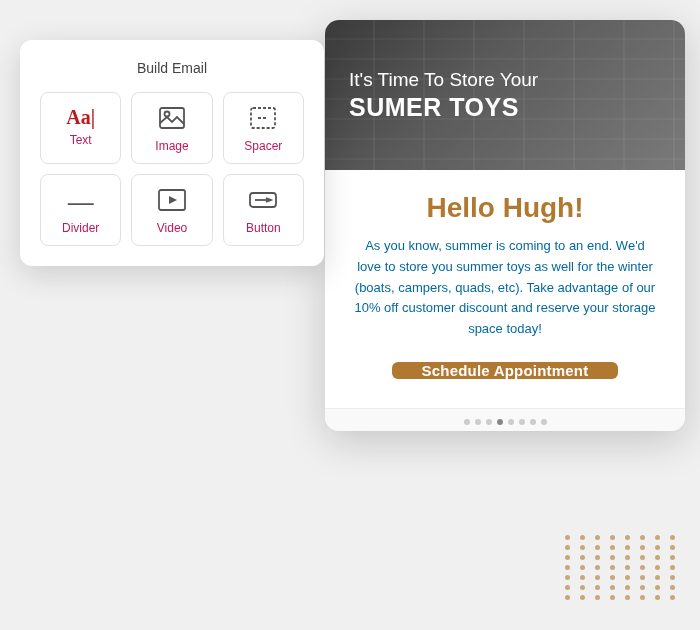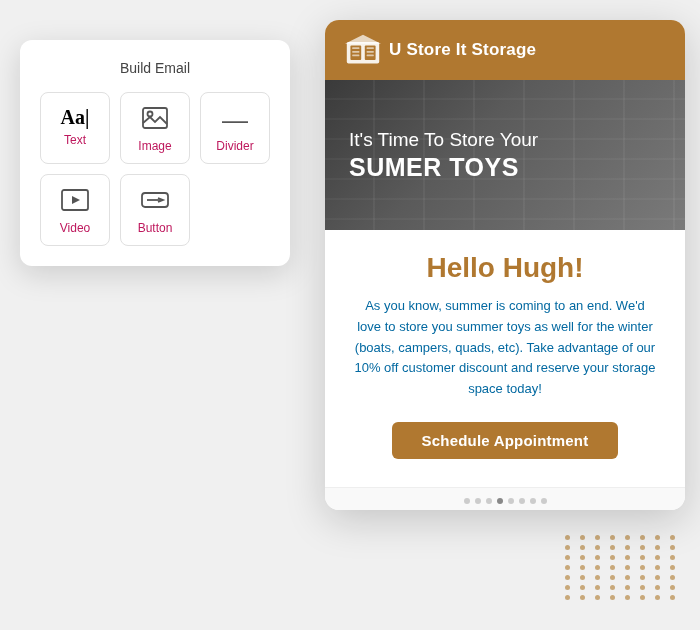--- a/index.html
+++ b/index.html
@@ -29,21 +29,21 @@
       background: #c8a87a;
       border-radius: 50%;
       display: block;
     }
 
     
     .build-email-panel {
       position: absolute;
       top: 40px;
       left: 20px;
-      width: 270px;
+      width: 304px;
       background: #ffffff;
       border-radius: 12px;
       box-shadow: 0 8px 30px rgba(0,0,0,0.15);
       padding: 20px;
       z-index: 2;
     }
 
     .build-email-title {
       text-align: center;
       font-size: 14px;
@@ -65,21 +65,21 @@
       display: flex;
       flex-direction: column;
       align-items: center;
       gap: 6px;
       cursor: pointer;
       background: #fff;
     }
 
     .block-icon {
       font-size: 22px;
-      color: #000000;
+      color: #b91c1c;
       line-height: 1;
     }
 
     .block-label {
       font-size: 12px;
       color: #be185d;
       font-weight: 400;
     }
 
     
@@ -204,21 +204,21 @@
       line-height: 1.6;
       margin-bottom: 22px;
     }
 
     .schedule-btn {
       display: inline-block;
       background: #b07830;
       color: #fff;
       font-size: 15px;
       font-weight: 700;
-      padding: 10px 30px;
+      padding: 0 30px;
       border-radius: 6px;
       border: none;
       cursor: pointer;
       letter-spacing: 0.2px;
     }
 
     
     .pagination-dots {
       display: flex;
       justify-content: center;
@@ -315,20 +315,29 @@
       <div class="block-icon">
         <svg width="26" height="22" viewBox="0 0 26 22" fill="none" stroke="#555" stroke-width="1.8">
           <rect x="1" y="1" width="24" height="20" rx="2"></rect>
           <circle cx="8" cy="7" r="2.5"></circle>
           <polyline points="1,16 8,10 13,15 18,10 25,17"></polyline>
         </svg>
       </div>
       <div class="block-label">Image</div>
     </div>
 
+    <div class="block-item">
+      <div class="block-icon">
+        <svg width="26" height="22" viewBox="0 0 26 22" fill="none" stroke="#555" stroke-width="1.8">
+          <rect x="1" y="1" width="24" height="20" rx="2" stroke-dasharray="3 2"></rect>
+          <line x1="8" y1="11" x2="18" y2="11" stroke-dasharray="3 2"></line>
+        </svg>
+      </div>
+      <div class="block-label">Spacer</div>
+    </div>
 
     <div class="block-item">
       <div class="block-icon" style="font-size:26px;color:#555;line-height:1;">—</div>
       <div class="block-label">Divider</div>
     </div>
 
     <div class="block-item">
       <div class="block-icon">
         <svg width="28" height="22" viewBox="0 0 28 22" fill="none" stroke="#555" stroke-width="1.8">
           <rect x="1" y="1" width="26" height="20" rx="2"></rect>
@@ -347,38 +356,20 @@
         </svg>
       </div>
       <div class="block-label">Button</div>
     </div>
 
   </div>
 </div>
 
 <div class="email-preview-card">
 
-  <div class="email-header">
-    <div class="storage-logo">
-
-      <svg class="logo-icon" viewBox="0 0 40 34" fill="none">
-        <rect x="2" y="8" width="36" height="24" rx="2" fill="rgba(255,255,255,0.9)"></rect>
-        <rect x="6" y="12" width="12" height="16" rx="1" fill="#b07830"></rect>
-        <rect x="22" y="12" width="12" height="16" rx="1" fill="#b07830"></rect>
-        <rect x="8" y="14" width="8" height="2" rx="0.5" fill="rgba(255,255,255,0.6)"></rect>
-        <rect x="8" y="18" width="8" height="2" rx="0.5" fill="rgba(255,255,255,0.6)"></rect>
-        <rect x="8" y="22" width="8" height="2" rx="0.5" fill="rgba(255,255,255,0.6)"></rect>
-        <rect x="24" y="14" width="8" height="2" rx="0.5" fill="rgba(255,255,255,0.6)"></rect>
-        <rect x="24" y="18" width="8" height="2" rx="0.5" fill="rgba(255,255,255,0.6)"></rect>
-        <rect x="24" y="22" width="8" height="2" rx="0.5" fill="rgba(255,255,255,0.6)"></rect>
-        <polygon points="0,10 20,0 40,10" fill="rgba(255,255,255,0.7)"></polygon>
-      </svg>
-      <span class="logo-text">U Store It Storage</span>
-    </div>
-  </div>
 
   <div class="email-hero">
     <div class="hero-bg-lines"></div>
     <div class="hero-text">
       <div class="line1">It's Time To Store Your</div>
       <div class="line2">SUMER TOYS</div>
     </div>
   </div>
 
   <div class="email-body">

